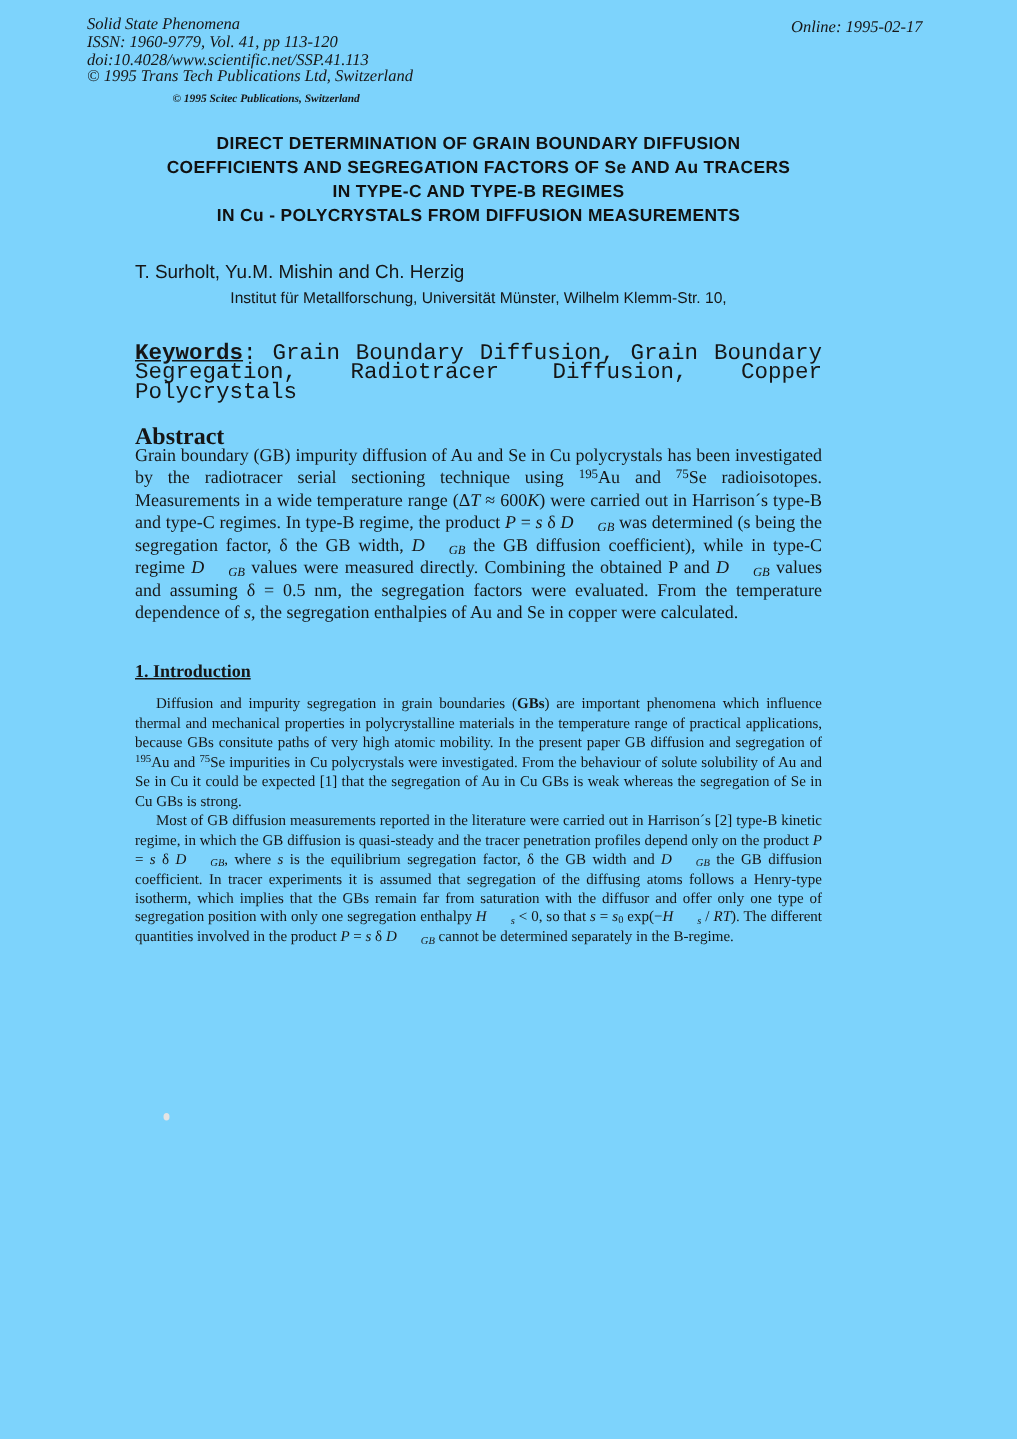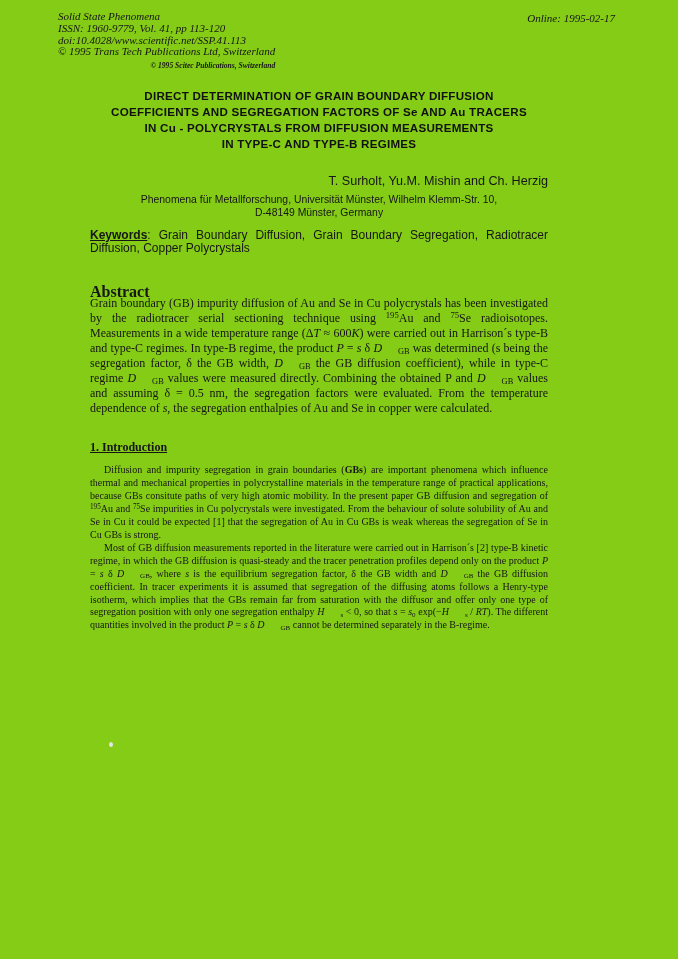--- a/index.html
+++ b/index.html
@@ -1,41 +1,40 @@
 <!DOCTYPE html>
 <html><head>
 <meta charset="utf-8">
 <style>
   html, body { margin: 0; padding: 0; background: #ffffff; }
   .page {
     position: relative;
     width: 678px;
     height: 959px;
-    background: #84cc16;
+    background: #7dd3fc;
     color: #161616;
     font-family: "Liberation Serif", serif;
     overflow: hidden;
   }
   
   .hdr-left {
     position: absolute;
     left: 58px;
     top: 11px;
     font-style: italic;
     font-size: 11px;
     line-height: 11.8px;
     white-space: nowrap;
   }
   .hdr-small {
     font-size: 7.6px;
     line-height: 9px;
     margin-top: 3px;
     margin-left: 57px;
     font-weight: bold;
-    text-align: right;
   }
   .hdr-online {
     position: absolute;
     right: 63px;
     top: 12px;
     font-style: italic;
     font-size: 11px;
     white-space: nowrap;
   }
   
@@ -50,43 +49,43 @@
     font-size: 11.6px;
     line-height: 15.9px;
     letter-spacing: 0.25px;
     color: #111;
   }
   .authors {
     position: absolute;
     left: 90px;
     top: 174px;
     width: 458px;
-    text-align: right;
+    text-align: left;
     font-family: "Liberation Sans", sans-serif;
     font-size: 12.6px;
     color: #161616;
   }
   .affiliation {
     position: absolute;
     left: 90px;
     top: 194px;
     width: 458px;
     text-align: center;
     font-family: "Liberation Sans", sans-serif;
     font-size: 10.4px;
     line-height: 12.6px;
   }
   .keywords {
     position: absolute;
     left: 90px;
     top: 229px;
     width: 458px;
     margin: 0;
-    font-family: Liberation Sans, sans-serif;
-    font-size: 12px;
+    font-family: Liberation Mono, monospace;
+    font-size: 15px;
     line-height: 13px;
     text-align: justify;
   }
   .kw-label {
     font-weight: bold;
     text-decoration: underline;
   }
   
   .abstract-heading {
     position: absolute;
@@ -122,21 +121,21 @@
     font-size: 10px;
     line-height: 12.95px;
     text-align: justify;
   }
   .intro-body p { margin: 0; text-indent: 14px; }
   
   .re-i { font-style: italic; }
   .re-b { font-weight: bold; }
   .re-sup { font-size: 0.72em; vertical-align: 0.42em; line-height: 0; }
   .re-sub { font-size: 0.70em; vertical-align: -0.22em; line-height: 0; }
-  .re-subi { font-size: 0.70em; vertical-align: -0.22em; line-height: 0; margin-left: 16px; }
+  .re-subi { font-size: 0.70em; vertical-align: -0.22em; font-style: italic; line-height: 0; margin-left: 16px; }
   
   .speck {
     position: absolute;
     left: 109px;
     top: 742px;
     width: 4px;
     height: 5px;
     background: #e4e4e4;
     border-radius: 50%;
   }
@@ -151,29 +150,28 @@
     <div>ISSN: 1960-9779, Vol. 41, pp 113-120</div>
     <div>doi:10.4028/www.scientific.net/SSP.41.113</div>
     <div>© 1995 Trans Tech Publications Ltd, Switzerland</div>
     <div class="hdr-small">© 1995 Scitec Publications, Switzerland</div>
   </div>
   <div class="hdr-online">Online: 1995-02-17</div>
 
   <div class="title">
     <div>DIRECT DETERMINATION OF GRAIN BOUNDARY DIFFUSION</div>
     <div>COEFFICIENTS AND SEGREGATION FACTORS OF Se AND Au TRACERS</div>
+    <div>IN TYPE-C AND TYPE-B REGIMES</div>
     <div>IN Cu - POLYCRYSTALS FROM DIFFUSION MEASUREMENTS</div>
-    <div>IN TYPE-C AND TYPE-B REGIMES</div>
   </div>
 
   <div class="authors">T. Surholt, Yu.M. Mishin and Ch. Herzig</div>
 
   <div class="affiliation">
-    <div>Phenomena für Metallforschung, Universität Münster, Wilhelm Klemm-Str. 10,</div>
-    <div>D-48149 Münster, Germany</div>
+    <div>Institut für Metallforschung, Universität Münster, Wilhelm Klemm-Str. 10,</div>
   </div>
 
   <p class="keywords"><span class="kw-label">Keywords</span><span>: Grain Boundary Diffusion, Grain Boundary Segregation, Radiotracer Diffusion, Copper Polycrystals</span></p>
 
   <div class="abstract-heading">Abstract</div>
   <p class="abstract-body">Grain boundary (GB) impurity diffusion of Au and Se in Cu polycrystals has been investigated by the radiotracer serial sectioning technique using <span class="re-sup">195</span>Au and <span class="re-sup">75</span>Se radioisotopes. Measurements in a wide temperature range (Δ<span class="re-i">T</span> ≈ 600<span class="re-i">K</span>) were carried out in Harrison´s type-B and type-C regimes. In type-B regime, the product <span class="re-i">P</span> = <span class="re-i">s</span> δ <span class="re-i">D</span><span class="re-subi">GB</span> was determined (s being the segregation factor, δ the GB width, <span class="re-i">D</span><span class="re-subi">GB</span> the GB diffusion coefficient), while in type-C regime <span class="re-i">D</span><span class="re-subi">GB</span> values were measured directly. Combining the obtained P and <span class="re-i">D</span><span class="re-subi">GB</span> values and assuming δ = 0.5 nm, the segregation factors were evaluated. From the temperature dependence of <span class="re-i">s</span>, the segregation enthalpies of Au and Se in copper were calculated.</p>
 
   <div class="intro-heading">1. Introduction</div>
   <div class="intro-body">
     <p>Diffusion and impurity segregation in grain boundaries (<span class="re-b">GBs</span>) are important phenomena which influence thermal and mechanical properties in polycrystalline materials in the temperature range of practical applications, because GBs consitute paths of very high atomic mobility. In the present paper GB diffusion and segregation of <span class="re-sup">195</span>Au and <span class="re-sup">75</span>Se impurities in Cu polycrystals were investigated. From the behaviour of solute solubility of Au and Se in Cu it could be expected [1] that the segregation of Au in Cu GBs is weak whereas the segregation of Se in Cu GBs is strong.</p>

